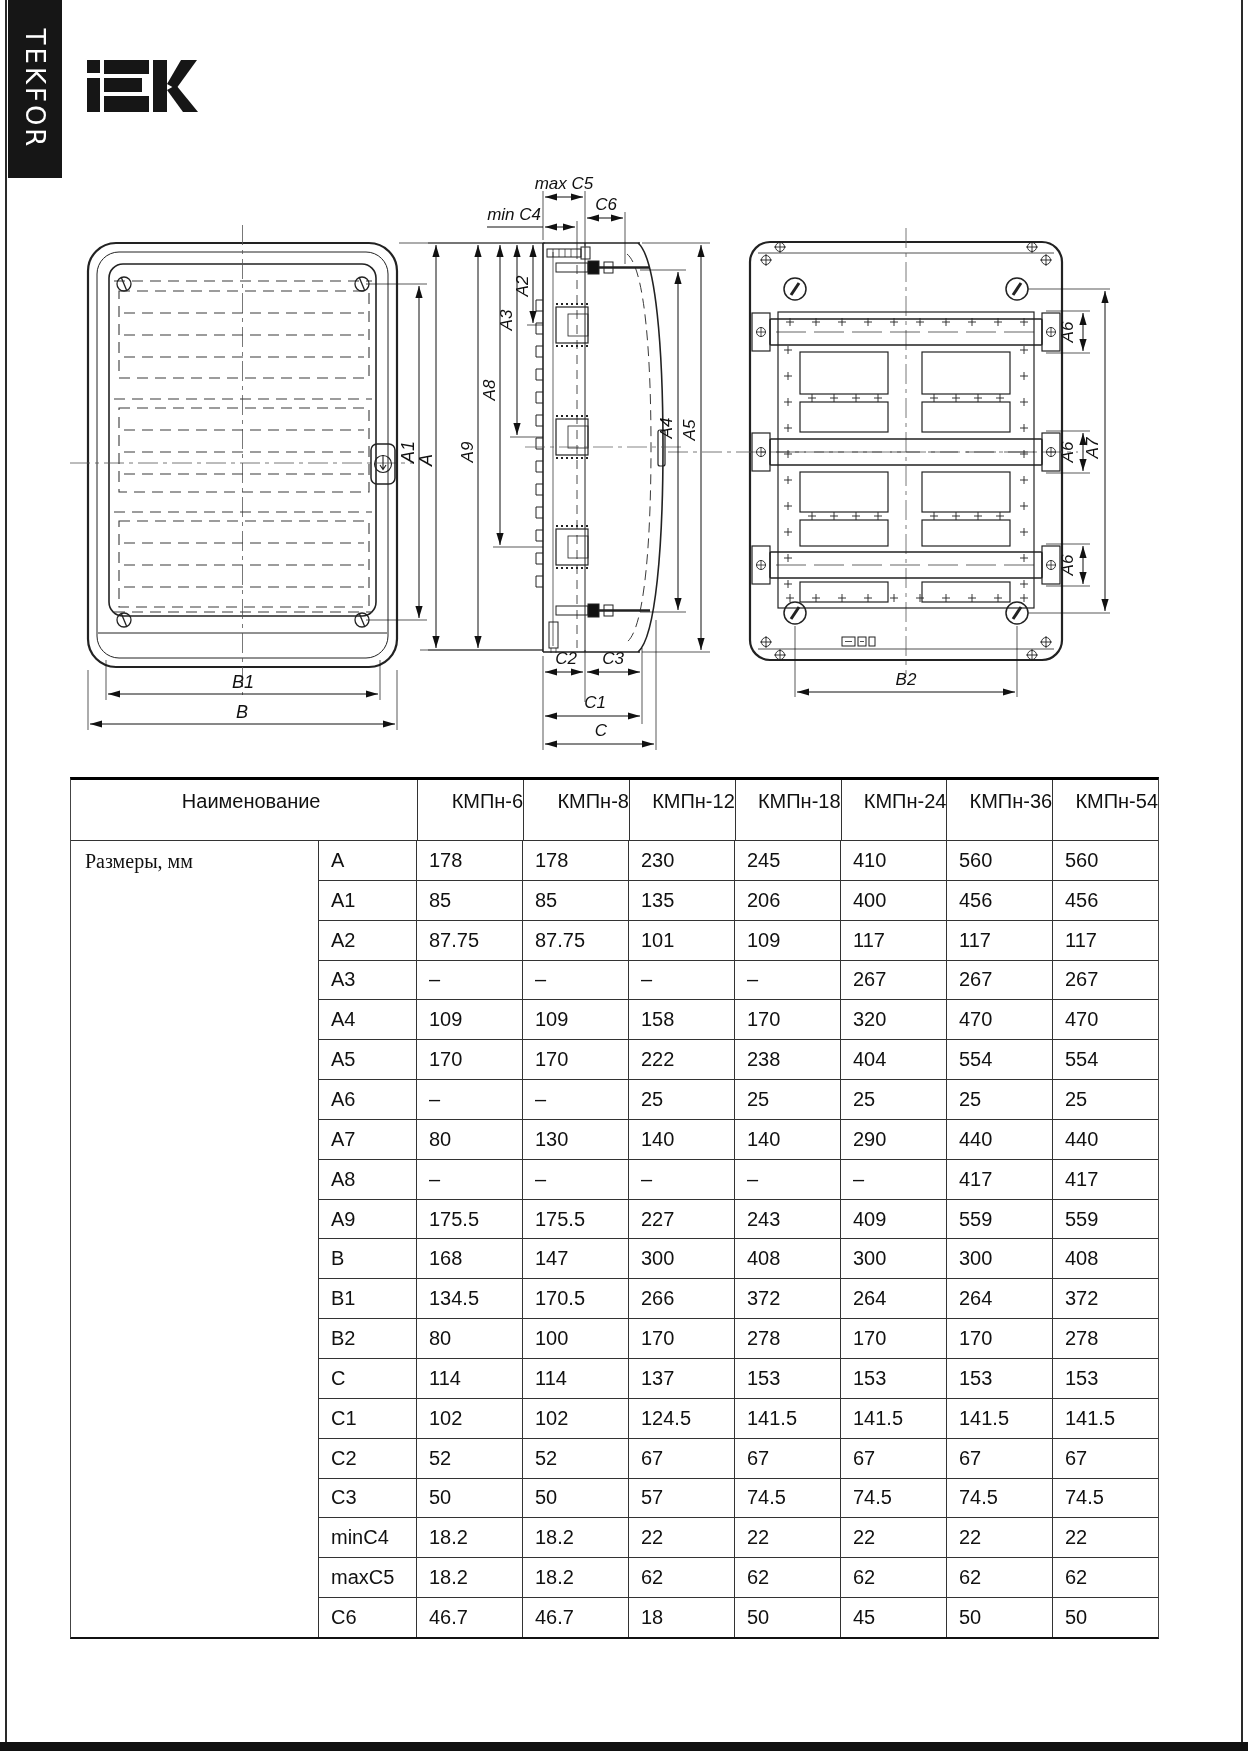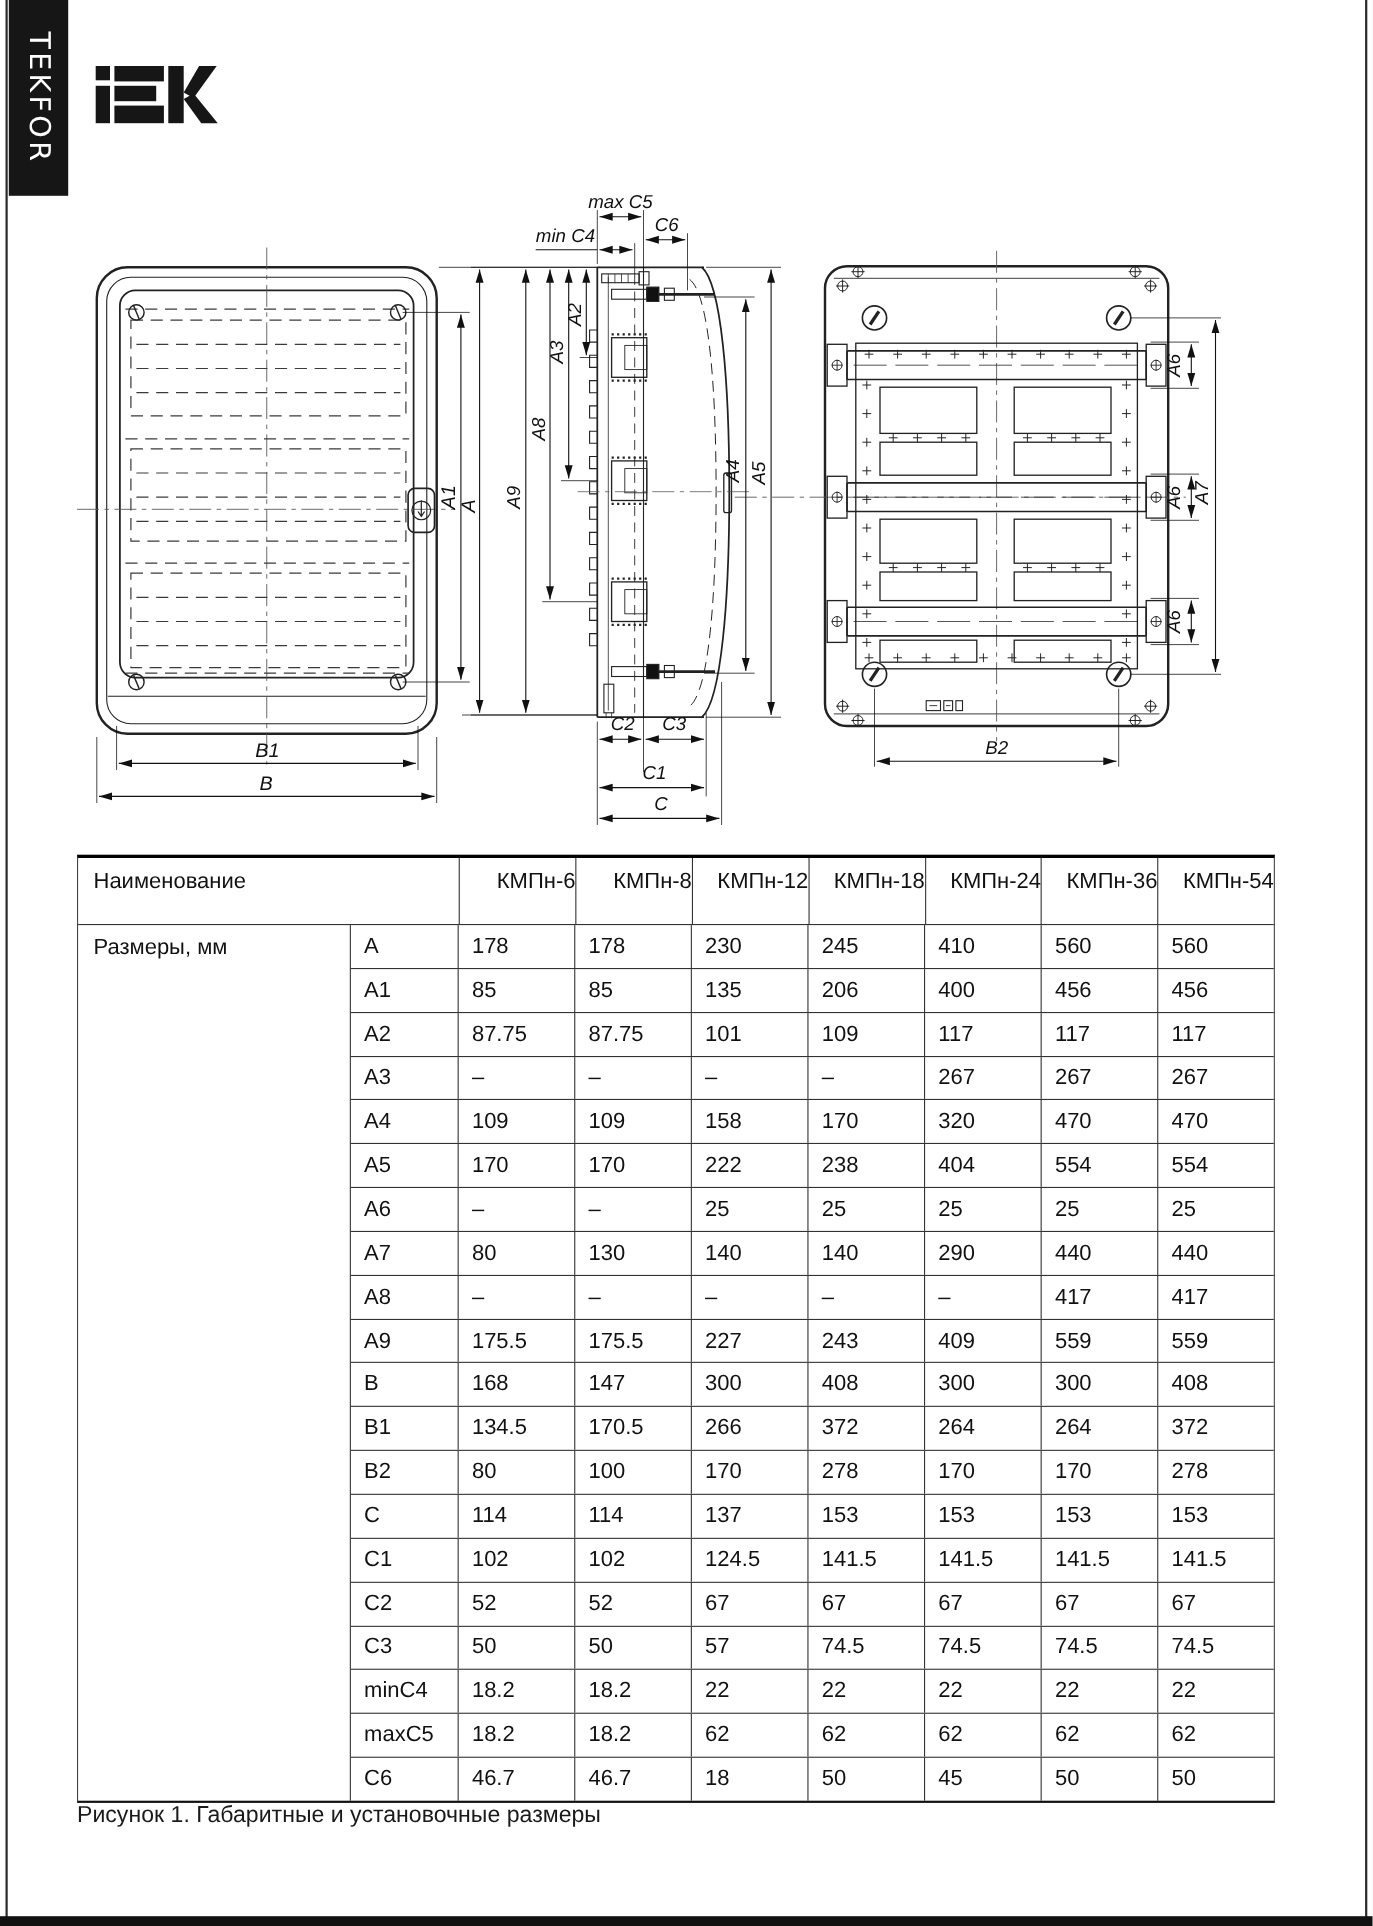--- a/index.html
+++ b/index.html
@@ -14,24 +14,24 @@
   .brand-tab-text{transform:rotate(90deg);color:#fff;font-size:26px;letter-spacing:3px;
                   white-space:nowrap;font-family:"DejaVu Sans",sans-serif;}
   .iek-logo{position:absolute;left:85px;top:57px;}
   .drawings{position:absolute;left:0;top:150px;}
 
   
   .dims-table{position:absolute;left:70px;top:777px;width:1089px;box-sizing:border-box;
               border:1px solid #444;border-top:3px solid #000;border-bottom:2px solid #111;
               font-size:20px;}
   .thead{display:flex;height:60px;border-bottom:1px solid #333;}
-  .thead .hname{width:347px;box-sizing:border-box;padding:10px 0 0 14px;}
+  .thead .hname{width:347px;box-sizing:border-box;padding:10px 0 0 14px;text-align:center;}
   .thead .hcell{width:106px;box-sizing:border-box;border-left:1px solid #333;padding:10px 0 0 12px;text-align:right;}
   .tbody{display:flex;}
-  .size-col{width:250px;box-sizing:border-box;border-right:1px solid #333;padding:9px 0 0 14px;}
+  .size-col{width:250px;box-sizing:border-box;border-right:1px solid #333;padding:9px 0 0 14px;font-family:Liberation Serif, serif;}
   .rows{width:839px;}
   .trow{display:flex;height:38.85px;border-bottom:1px solid #333;}
   .trow:last-child{border-bottom:none;}
   .trow .label{width:97px;box-sizing:border-box;padding-left:12px;display:flex;align-items:center;}
   .trow .val{width:106px;box-sizing:border-box;border-left:1px solid #333;padding-left:12px;
              display:flex;align-items:center;}
   .caption{position:absolute;left:70px;top:1638px;font-size:21px;color:#1a1a1a;}
 </style>
 </head>
 <body>
@@ -531,15 +531,14 @@
           <div class="val">18</div>
           <div class="val">50</div>
           <div class="val">45</div>
           <div class="val">50</div>
           <div class="val">50</div>
         </div>
         </div>
     </div>
   </div>
 
-  <div class="caption">Рисунок 1. Габаритные и установочные размеры</div>
 
 </div>
 
 </body></html>

